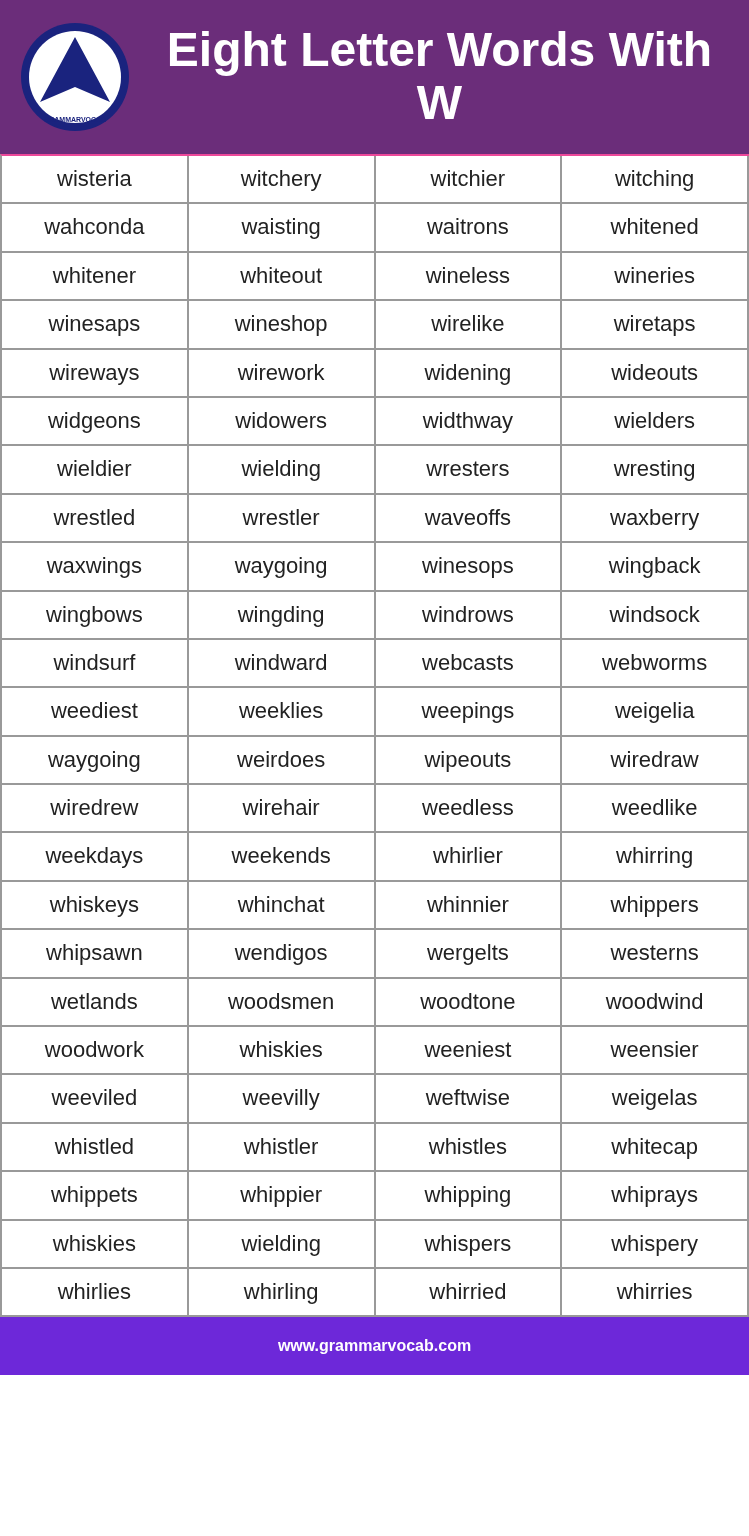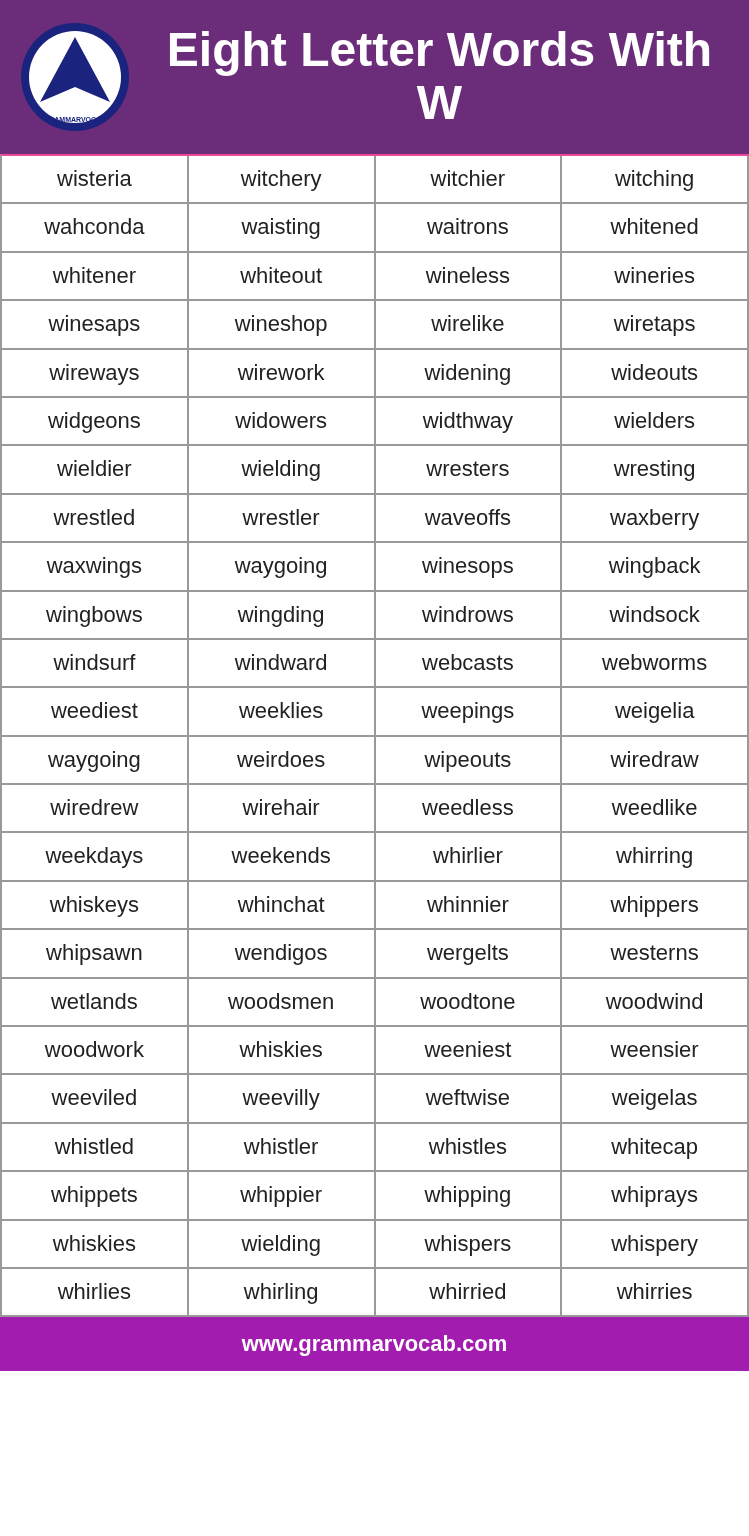--- a/index.html
+++ b/index.html
@@ -45,25 +45,25 @@
       padding: 10px 4px;
       text-align: center;
       font-size: 22px;
       font-weight: 400;
       color: #222;
       line-height: 1.2;
     }
 
     
     .footer {
-      background: #a21caf;
+      background: #6d28d9;
       text-align: center;
-      padding: 14px;
+      padding: 20px;
       color: #fff;
-      font-size: 22px;
+      font-size: 16px;
       font-weight: 900;
     }
   </style>
 </head>
 <body>
 
 <div class="header">
   <svg class="logo" viewBox="0 0 110 110" xmlns="http://www.w3.org/2000/svg">
 
     <circle cx="55" cy="55" r="54" fill="#1a237e"></circle>

